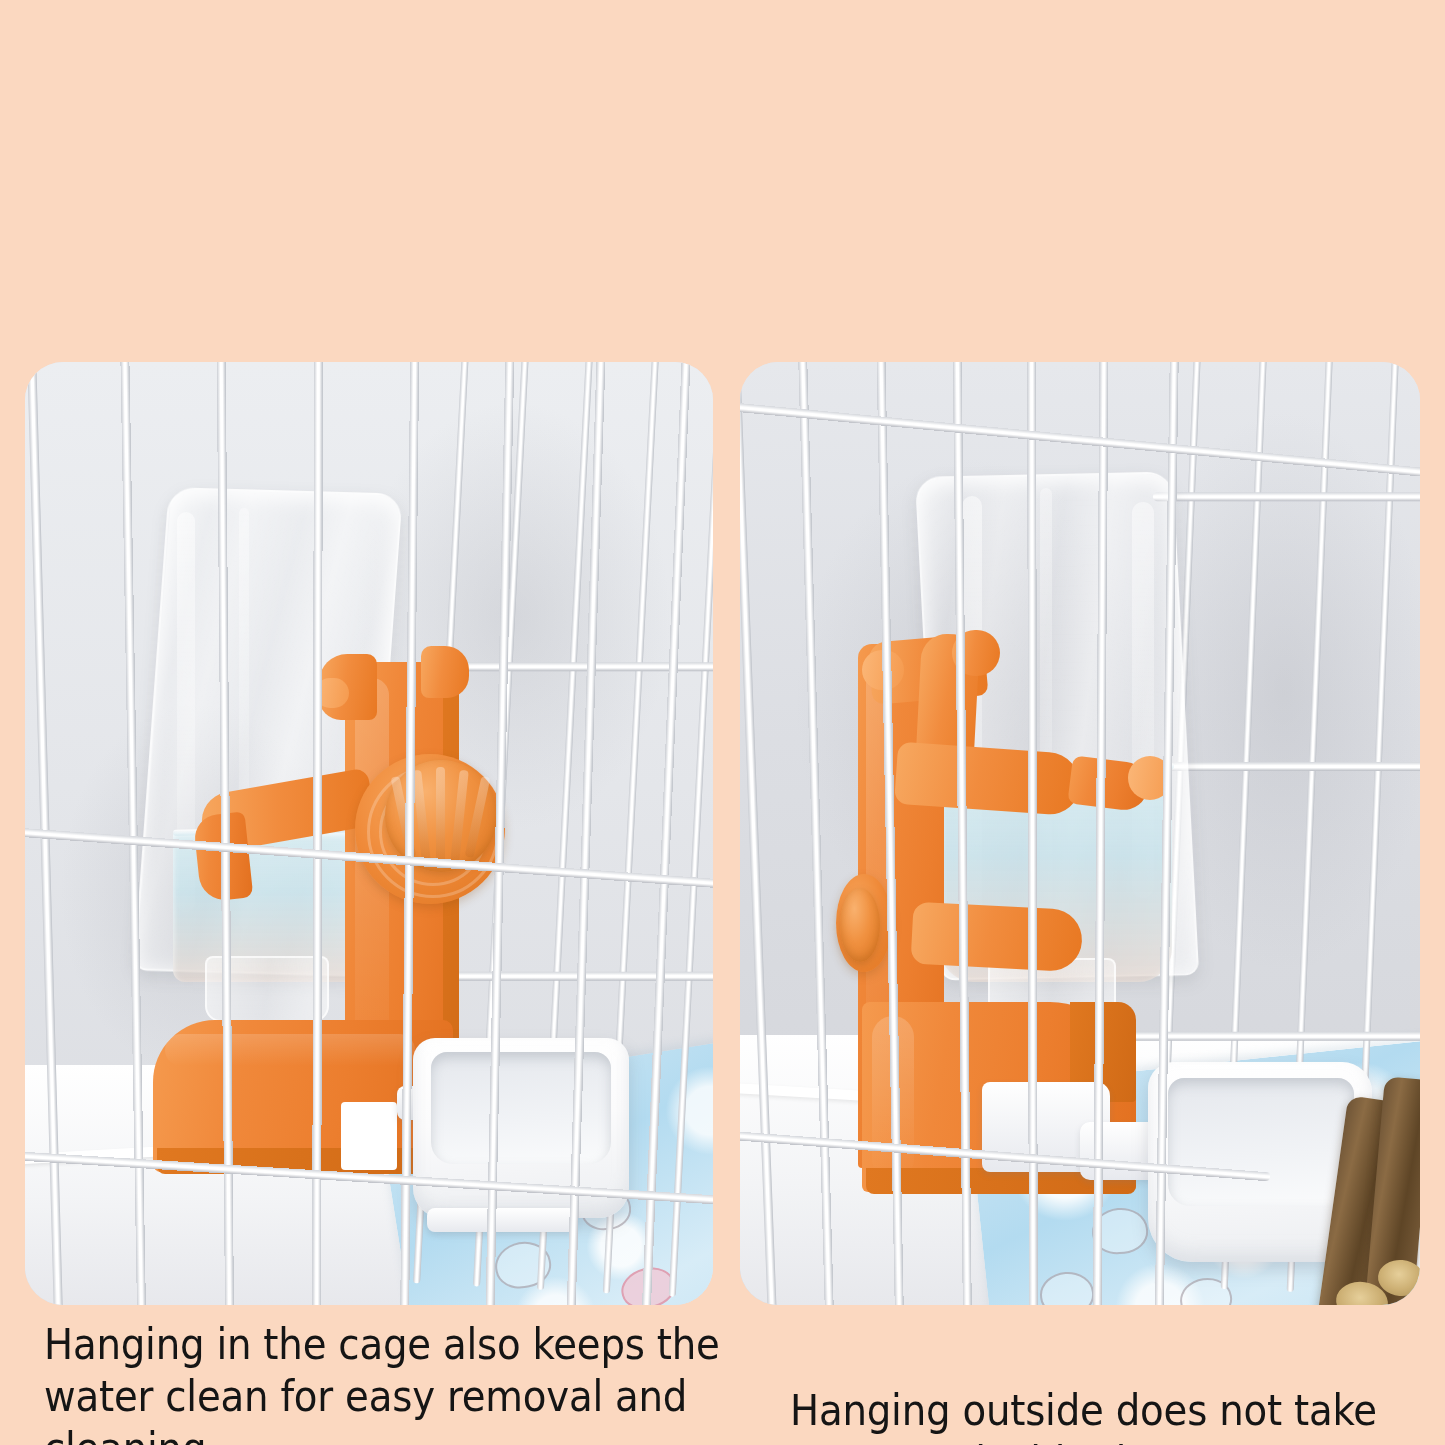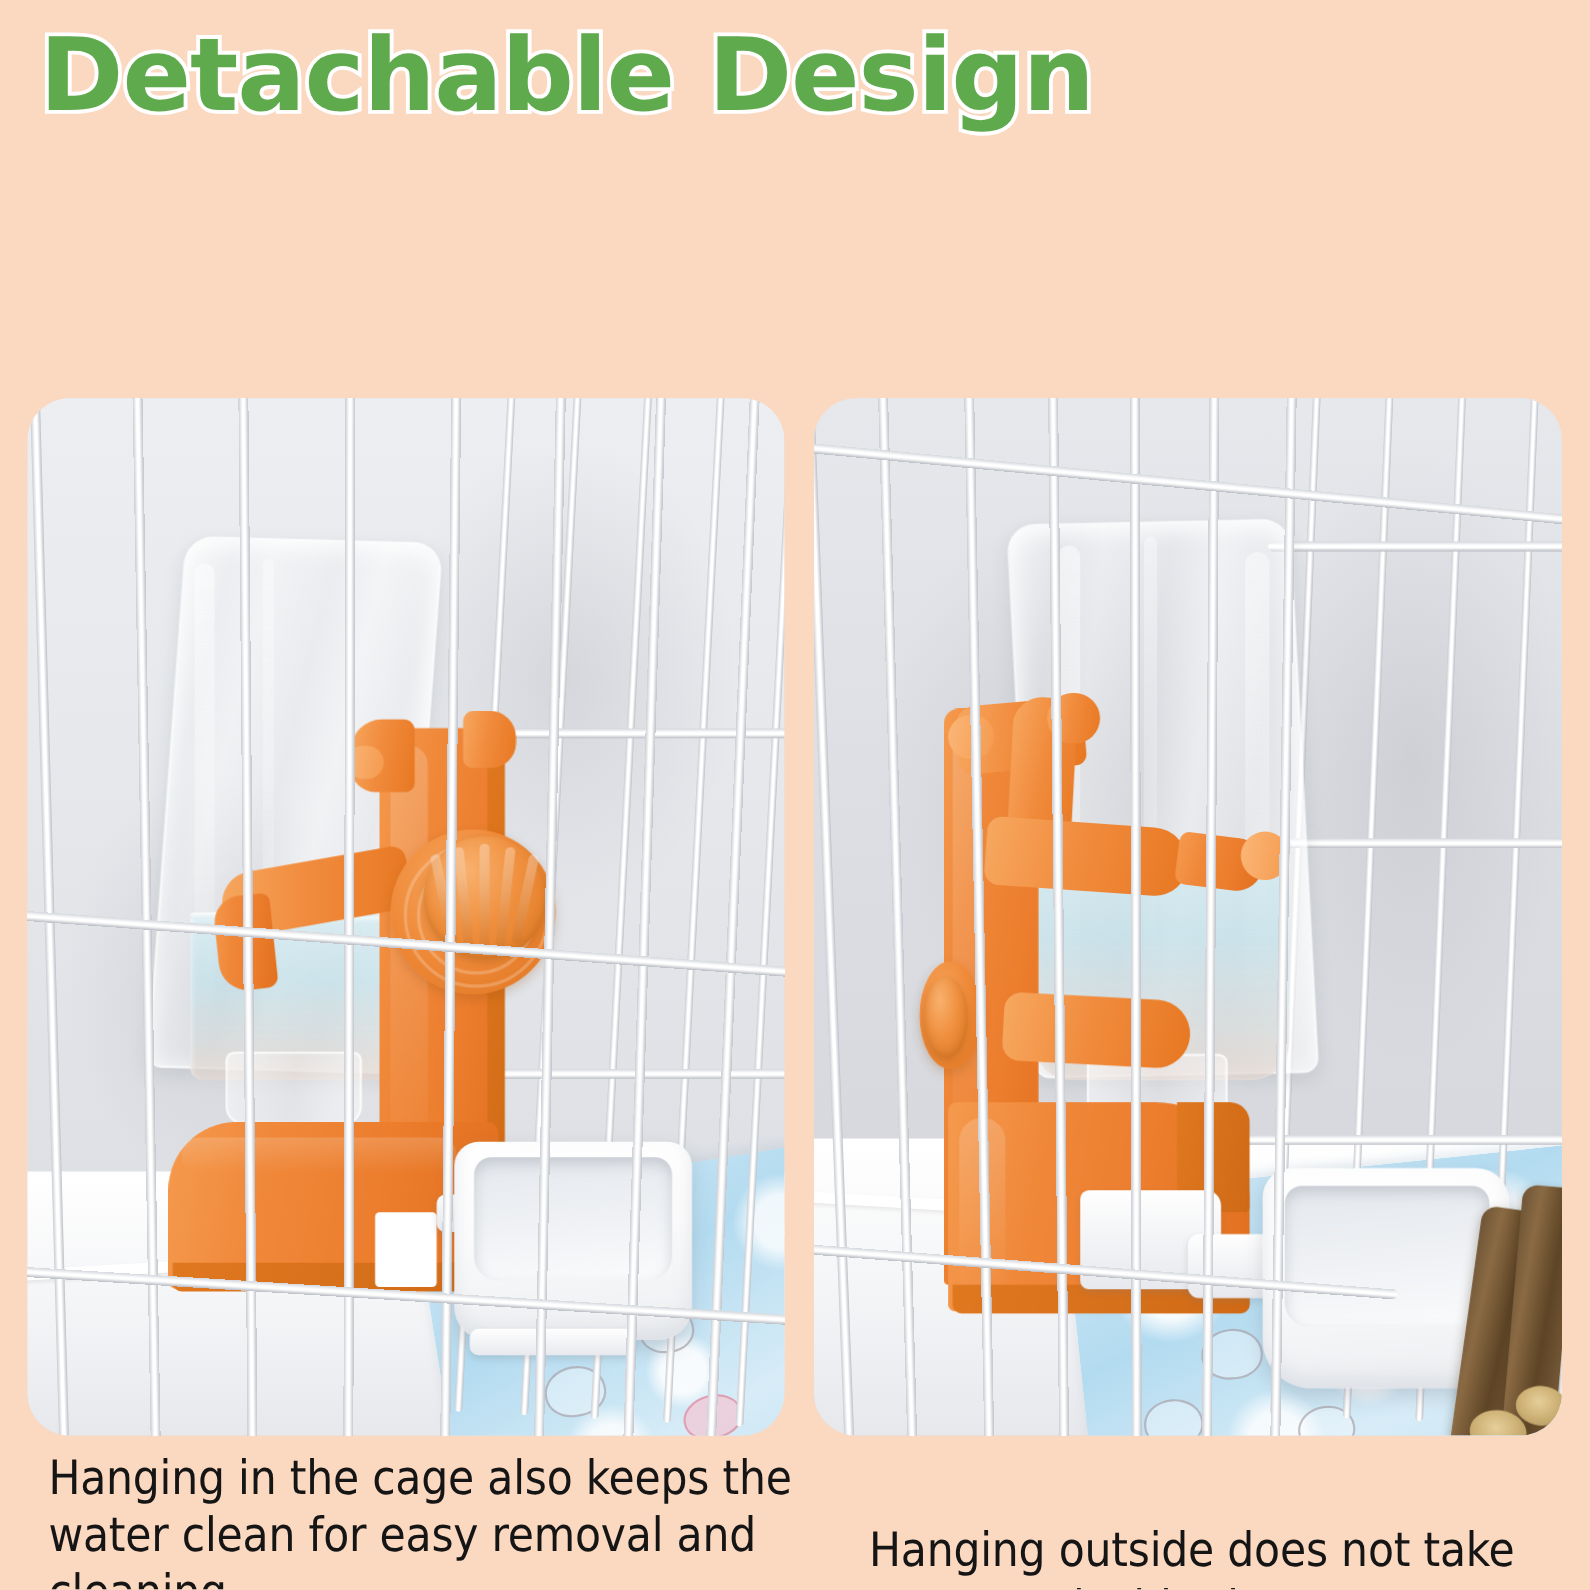--- a/index.html
+++ b/index.html
@@ -256,21 +256,20 @@
     letter-spacing: -0.2px;
   }
   .caption.left  { left: 44px;  top: 1318px; width: 680px; }
   .caption.right { left: 790px; top: 1384px; width: 640px; }
 </style>
 </head>
 <body>
 
 <div id="page">
 
-  <div class="headline">Detachable Design</div>
 
 
   <div class="panel left">
     <div class="scene">
 
       <div class="wall"></div>
       <div class="wall-smudge" style="left:48%;top:4%;width:46%;height:46%;"></div>
       <div class="wall-smudge" style="left:5%;top:36%;width:40%;height:40%;"></div>
 
       <div class="floor"></div>

